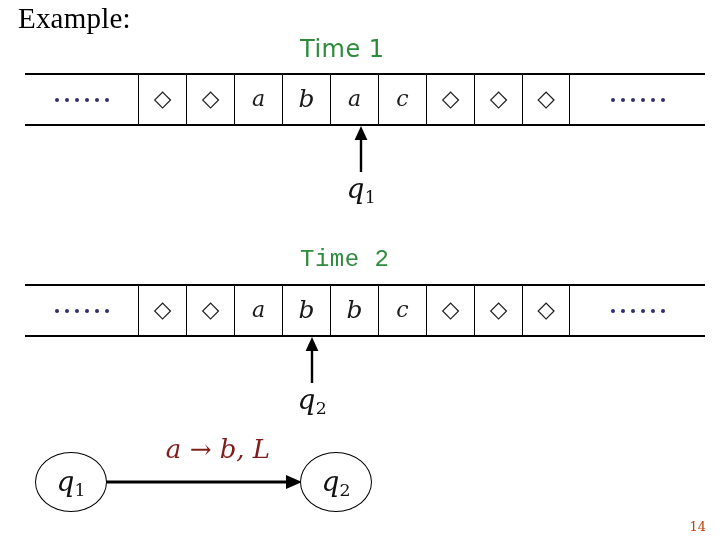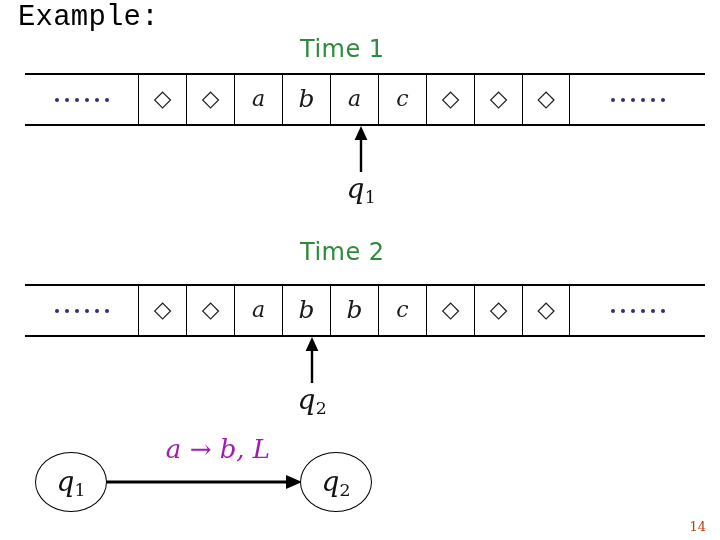--- a/index.html
+++ b/index.html
@@ -13,41 +13,41 @@
     position: relative;
     overflow: hidden;
     font-family: "Liberation Sans", sans-serif;
   }
 
   
   #slide-title {
     position: absolute;
     left: 18px;
     top: 0px;
-    font-family: Liberation Mono, monospace;
+    font-family: Liberation Serif, serif;
     font-size: 29px;
     font-weight: 400;
     color: #000000;
     letter-spacing: 0.2px;
     line-height: 36px;
     white-space: nowrap;
   }
 
   
   .time-caption {
     position: absolute;
     font-family: "DejaVu Sans", sans-serif;
     font-size: 24px;
     font-weight: 400;
     color: #2e8b3d;
     white-space: nowrap;
     letter-spacing: 0.5px;
   }
   #time-1-caption { left: 300px; top: 35px; text-align: center; }
-  #time-2-caption { left: 300px; top: 238px; }
+  #time-2-caption { left: 300px; top: 246px; font-family: Liberation Mono, monospace; }
 
   
   .tape {
     position: absolute;
     left: 25px;
     width: 680px;
     height: 53px;
     border-top: 2px solid #000;
     border-bottom: 2px solid #000;
     box-sizing: border-box;
@@ -180,21 +180,21 @@
   }
   #transition-label {
     position: absolute;
     left: 100px;
     top: -4px;
     width: 180px;
     text-align: center;
     font-family: "DejaVu Serif", serif;
     font-style: italic;
     font-size: 26px;
-    color: #a21caf;
+    color: #7f1d1d;
     white-space: nowrap;
   }
 
   
   #page-number {
     position: absolute;
     right: 14px;
     bottom: 6px;
     font-family: "DejaVu Serif", serif;
     font-size: 13px;

